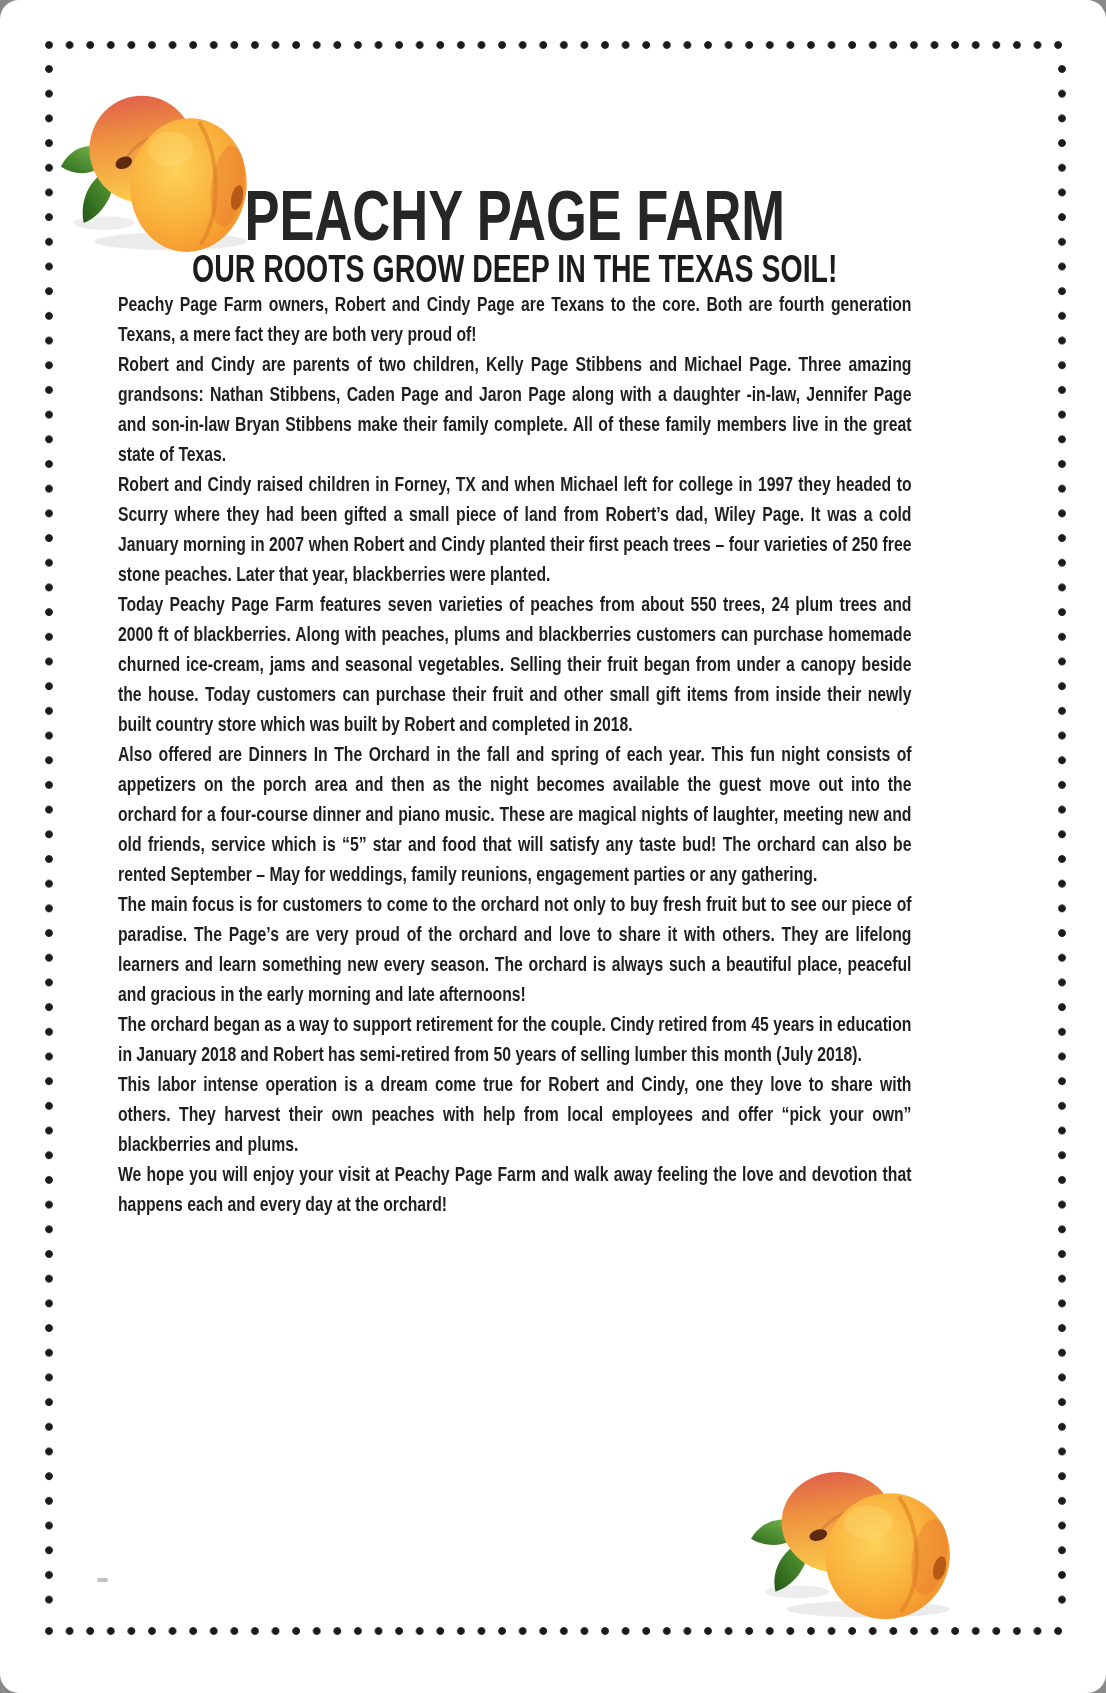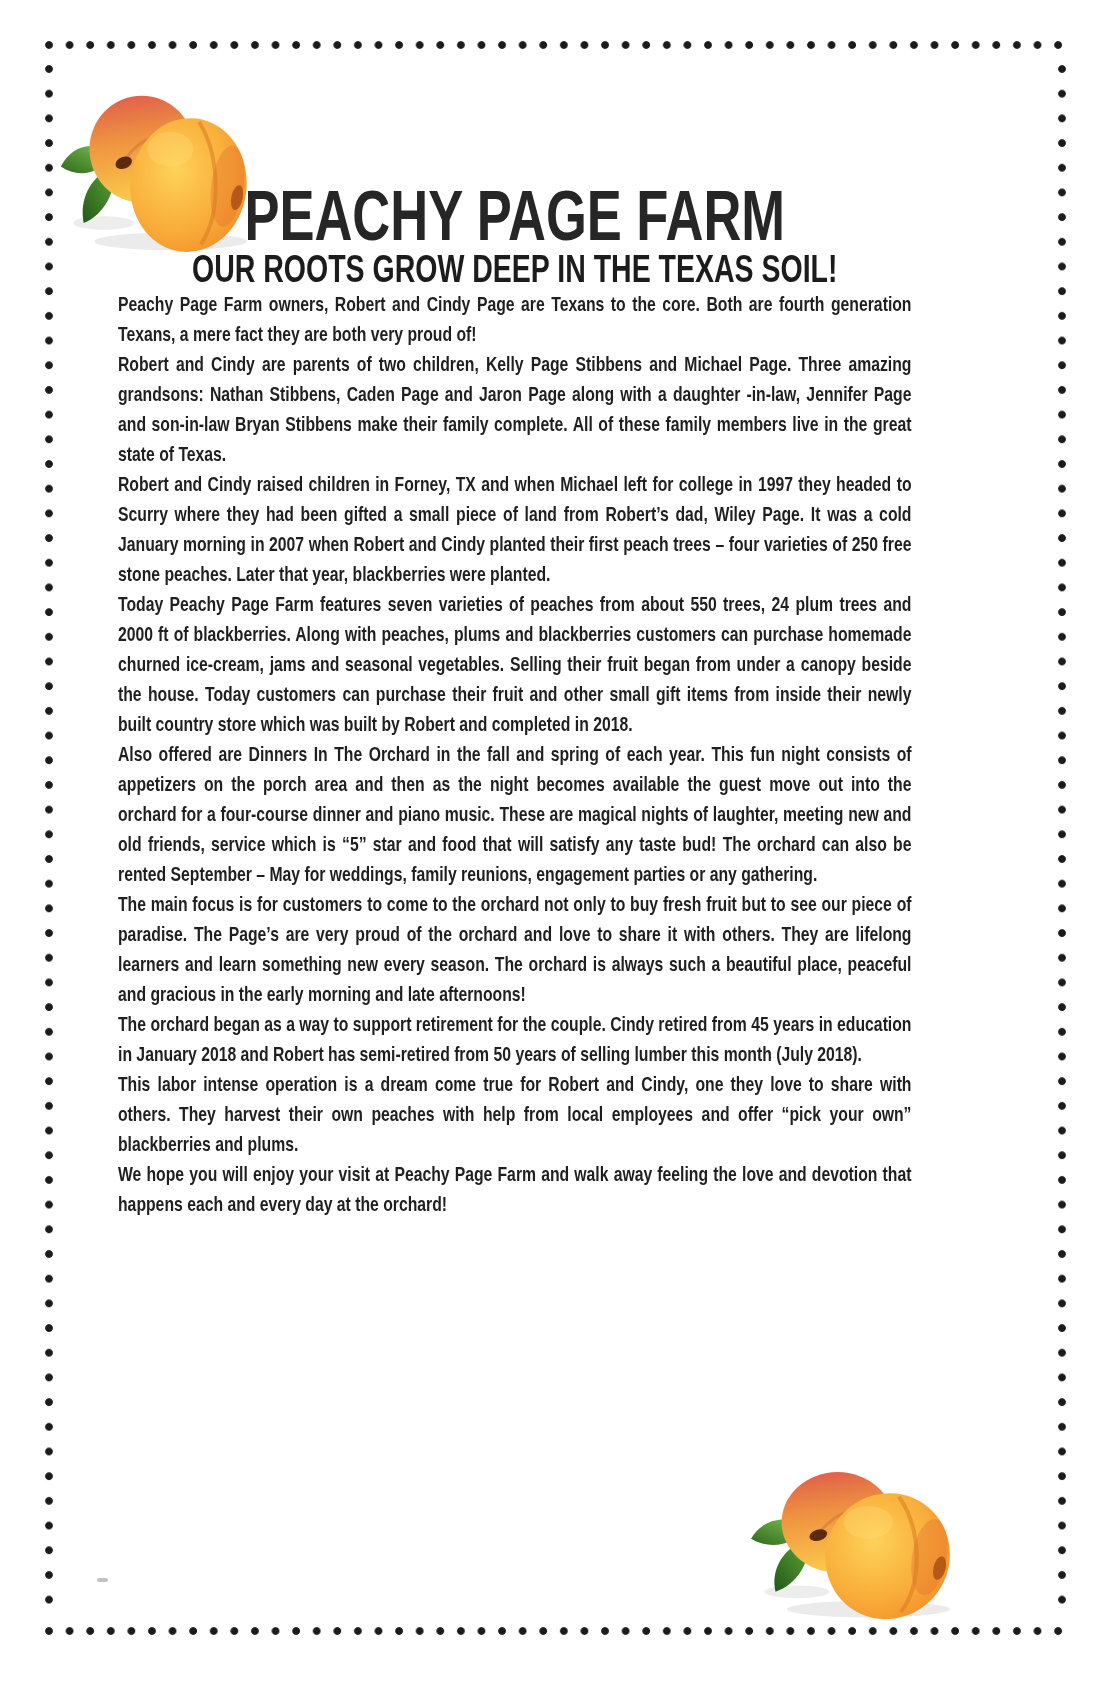--- a/index.html
+++ b/index.html
@@ -4,20 +4,21 @@
 <style>
   html, body { margin:0; padding:0; background:#888; }
   .page {
     position:relative;
     width:1106px; height:1693px;
     margin:0 auto;
     background:#ffffff;
     font-family:"Liberation Sans", sans-serif;
     color:#1f1f1f;
     overflow:hidden;
+    border-radius:19px;
   }
 
   
   .dots-h {
     position:absolute; height:10px;
     background-image: radial-gradient(circle at 5px 5px, #1b1b1b 3.4px, rgba(27,27,27,0) 4.3px);
     background-size:20.6px 10px;
     background-repeat:repeat-x;
   }
   #dots-top    { left:44px; top:40px;   width:1024px; }

